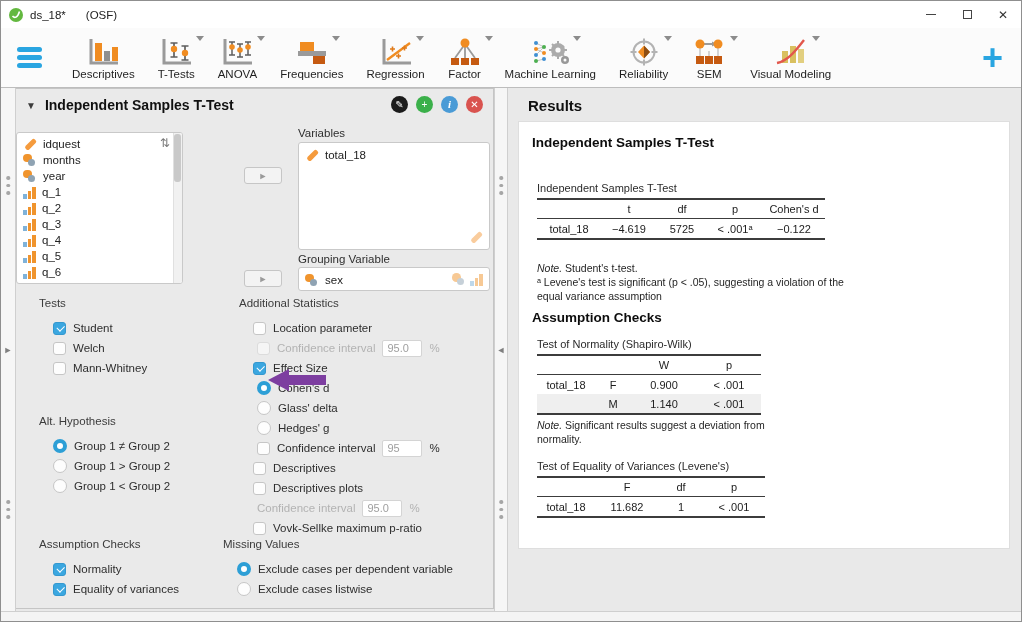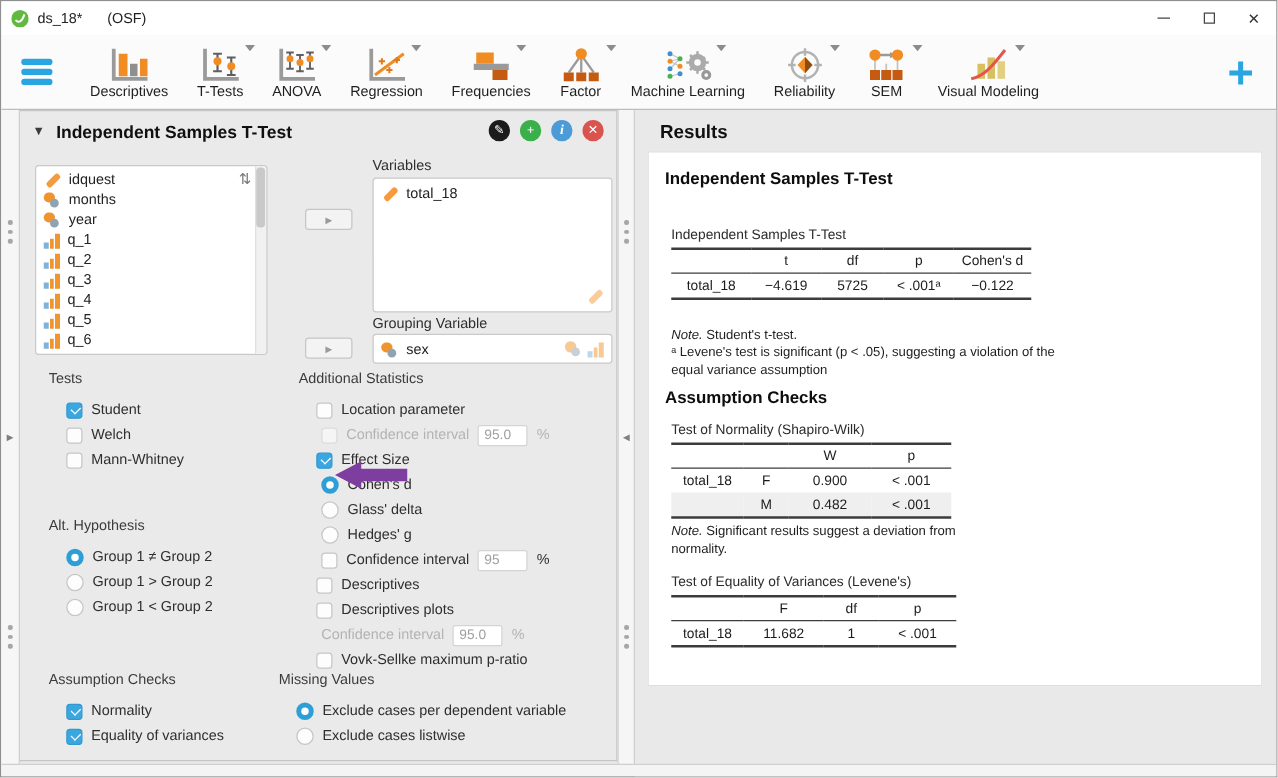--- a/index.html
+++ b/index.html
@@ -51,21 +51,21 @@
   #opt-header .col-tri { font-size:10px; color:#3c3c3c; }
   #opt-header .opt-title { font-size:14px; font-weight:bold; color:#101010; }
   #opt-btns { position:absolute; right:10px; top:7px; display:flex; gap:8px; }
   .circ-btn { width:17px; height:17px; border-radius:50%; display:flex; align-items:center;
               justify-content:center; color:#fff; font-size:10px; cursor:pointer; line-height:1; }
   .circ-black { background:#1b1b1b; } .circ-green { background:#3bb04a; }
   .circ-blue { background:#4a9bd6; font-family:"Liberation Serif",serif; font-style:italic; font-weight:bold; font-size:11px; }
   .circ-red { background:#d9534f; }
 
   .white-box { background:#fff; border:1px solid #c9c9c9; border-radius:3px; position:absolute; overflow:hidden; }
-  #var-list { left:12px; top:43px; width:186px; height:152px; }
+  #var-list { left:0; top:43px; width:167px; height:152px; }
   .var-row { display:flex; align-items:center; gap:6px; height:16px; padding-left:6px; }
   .var-name { font-size:11.5px; color:#222; }
   #sort-btn { position:absolute; right:12px; top:3px; font-size:12px; color:#777; cursor:pointer; }
   #vl-track { position:absolute; right:0; top:0; bottom:0; width:9px; background:#f1f1f1; border-left:1px solid #e0e0e0; }
   #vl-thumb { position:absolute; right:1px; top:1px; width:7px; height:48px; background:#c9c9c9; border-radius:3px; }
 
   .field-label { position:absolute; font-size:11.5px; color:#2e2e2e; }
   #vars-box { left:282px; top:53px; width:192px; height:108px; }
   #group-box { left:282px; top:178px; width:192px; height:24px; }
   .faded-icon { opacity:.5; }
@@ -199,39 +199,39 @@
             </svg>
           <span class="rib-caret"></span>
         </span>
         <span class="rib-label">ANOVA</span>
       </div>
 
 
       <div class="rib-item">
         <span class="rib-icon">
           <svg width="34" height="30">
+              <rect x="5" y="5" width="14" height="9" fill="#f08c21"></rect>
+          <rect x="3" y="14" width="28" height="5" fill="#9a9a9a"></rect>
+          <rect x="18" y="19" width="12" height="8" fill="#c55a11"></rect>
+            </svg>
+          <span class="rib-caret"></span>
+        </span>
+        <span class="rib-label">Frequencies</span>
+      </div>
+
+      <div class="rib-item">
+        <span class="rib-icon">
+          <svg width="34" height="30">
               <path d="M5 2 v24 h27" stroke="#9a9a9a" stroke-width="3" fill="none"></path>
           <path d="M8 23 L31 6" stroke="#f08c21" stroke-width="2.4"></path>
           <path d="M11 12 h5 M13.5 9.5 v5 M17 19 h5 M19.5 16.5 v5 M23 11 h5 M25.5 8.5 v5" stroke="#e07b1a" stroke-width="1.6"></path>
             </svg>
           <span class="rib-caret"></span>
         </span>
         <span class="rib-label">Regression</span>
-      </div>
-
-      <div class="rib-item">
-        <span class="rib-icon">
-          <svg width="34" height="30">
-              <rect x="5" y="5" width="14" height="9" fill="#f08c21"></rect>
-          <rect x="3" y="14" width="28" height="5" fill="#9a9a9a"></rect>
-          <rect x="18" y="19" width="12" height="8" fill="#c55a11"></rect>
-            </svg>
-          <span class="rib-caret"></span>
-        </span>
-        <span class="rib-label">Frequencies</span>
       </div>
 
       <div class="rib-item">
         <span class="rib-icon">
           <svg width="34" height="30">
               <path d="M17 7 L7 21 M17 7 v14 M17 7 L27 21" stroke="#9a9a9a" stroke-width="1.8" fill="none"></path>
           <circle cx="17" cy="6" r="4.5" fill="#f08c21"></circle>
           <rect x="3" y="21" width="8" height="7" fill="#c55a11"></rect>
               <rect x="13" y="21" width="8" height="7" fill="#c55a11"></rect>
               <rect x="23" y="21" width="8" height="7" fill="#c55a11"></rect>
@@ -635,21 +635,21 @@
           <tbody>
             <tr>
               <td>total_18</td>
               <td>F</td>
               <td>0.900</td>
               <td>&lt; .001</td>
             </tr>
             <tr class="shade">
               <td></td>
               <td>M</td>
-              <td>0.482</td>
+              <td>1.140</td>
               <td>&lt; .001</td>
             </tr>
           </tbody>
         </table>
         <div class="note" style="left:18px; top:296px; width:250px">
           <span class="ital">Note.</span><span> Significant results suggest a deviation from normality.</span>
         </div>
 
         <div class="tbl-title" style="left:18px; top:338px">Test of Equality of Variances (Levene's)</div>
         <table class="rtable" style="left:18px; top:354px; width:228px">

